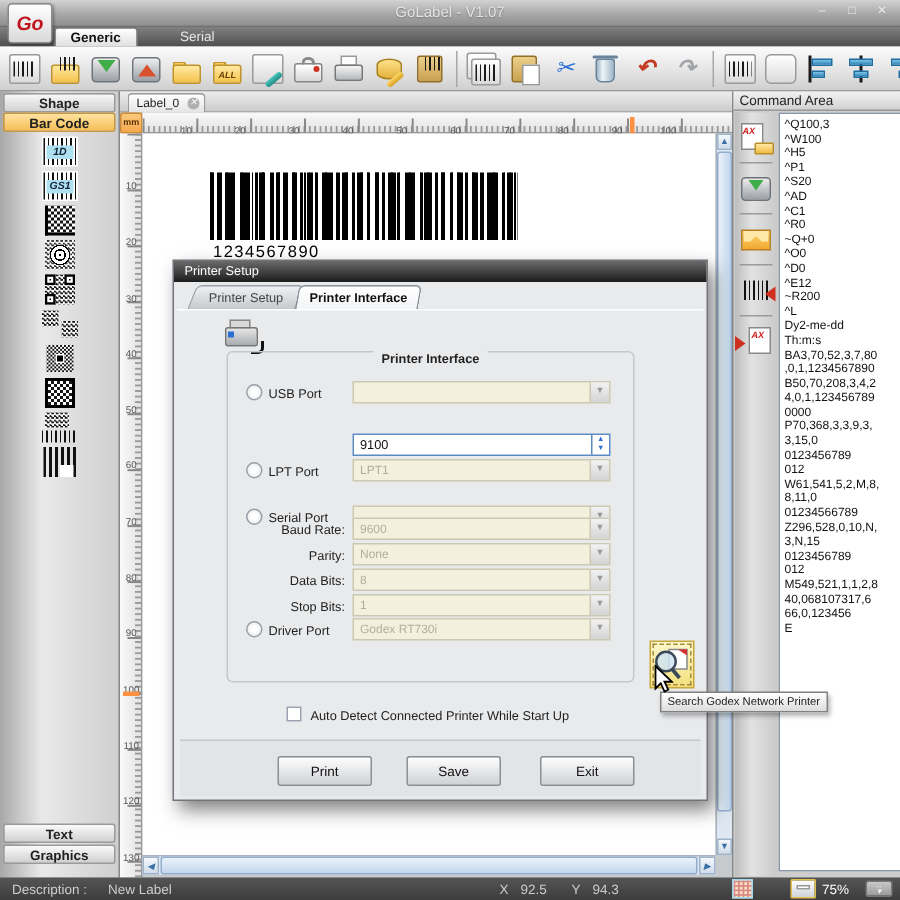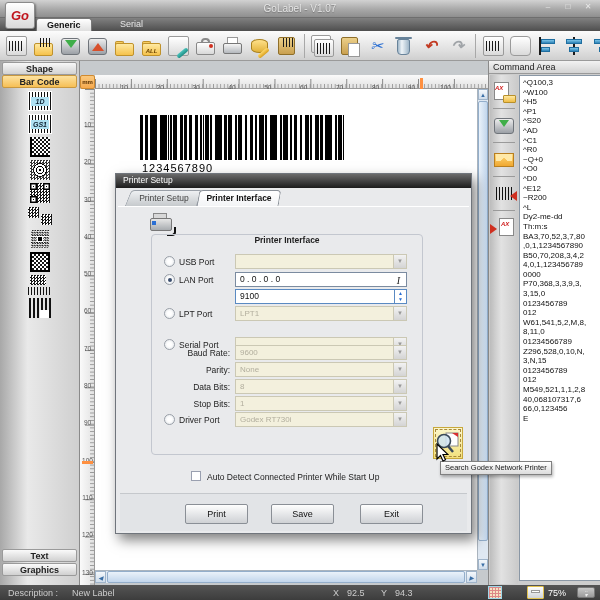--- a/index.html
+++ b/index.html
@@ -336,20 +336,26 @@
         <span class="ean">
           <i></i>
         </span>
       </div>
   </div>
   <div class="sbbtn" style="top:488px">Text</div>
   <div class="sbbtn" style="top:502px">Graphics</div>
 </div>
 
 <div class="canvaswrap">
+  <div class="labelrow">
+    <div class="ltab">
+      <span>Label_0</span>
+      <i class="ltabx">✕</i>
+    </div>
+  </div>
   <div class="corner">mm</div>
   <div class="hruler">
     <div class="hnums"><span>10</span><span>20</span><span>30</span><span>40</span><span>50</span><span>60</span><span>70</span><span>80</span><span>90</span><span>100</span></div>
     <i class="hmark"></i>
   </div>
   <div class="vruler">
     <div class="vnums">
         <span>10</span>
         <span>20</span>
         <span>30</span>
@@ -485,25 +491,20 @@
       </div>
     <div class="group">
       <div class="gtitle"><b>Printer Interface</b></div>
       <div class="drow" style="top:19px">
         <i class="radio"></i>
         <span class="rlabel">USB Port</span>
         <span class="combo">
             <i class="arr">▼</i>
           </span>
       </div>
-      <div class="drow" style="top:37px">
-        <i class="radio on"></i>
-        <span class="rlabel">LAN Port</span>
-        <span class="ipfield"><span>0 . 0 . 0 . 0</span><i class="ibeam">I</i></span>
-      </div>
       <div class="drow" style="top:54px">
         <span class="spin"><span>9100</span><i class="btns">▲<br>▼</i></span>
       </div>
       <div class="drow" style="top:71px">
         <i class="radio"></i>
         <span class="rlabel">LPT Port</span>
         <span class="combo"><span>LPT1</span><i class="arr">▼</i></span>
       </div>
       <div class="drow" style="top:102px">
         <i class="radio"></i>

